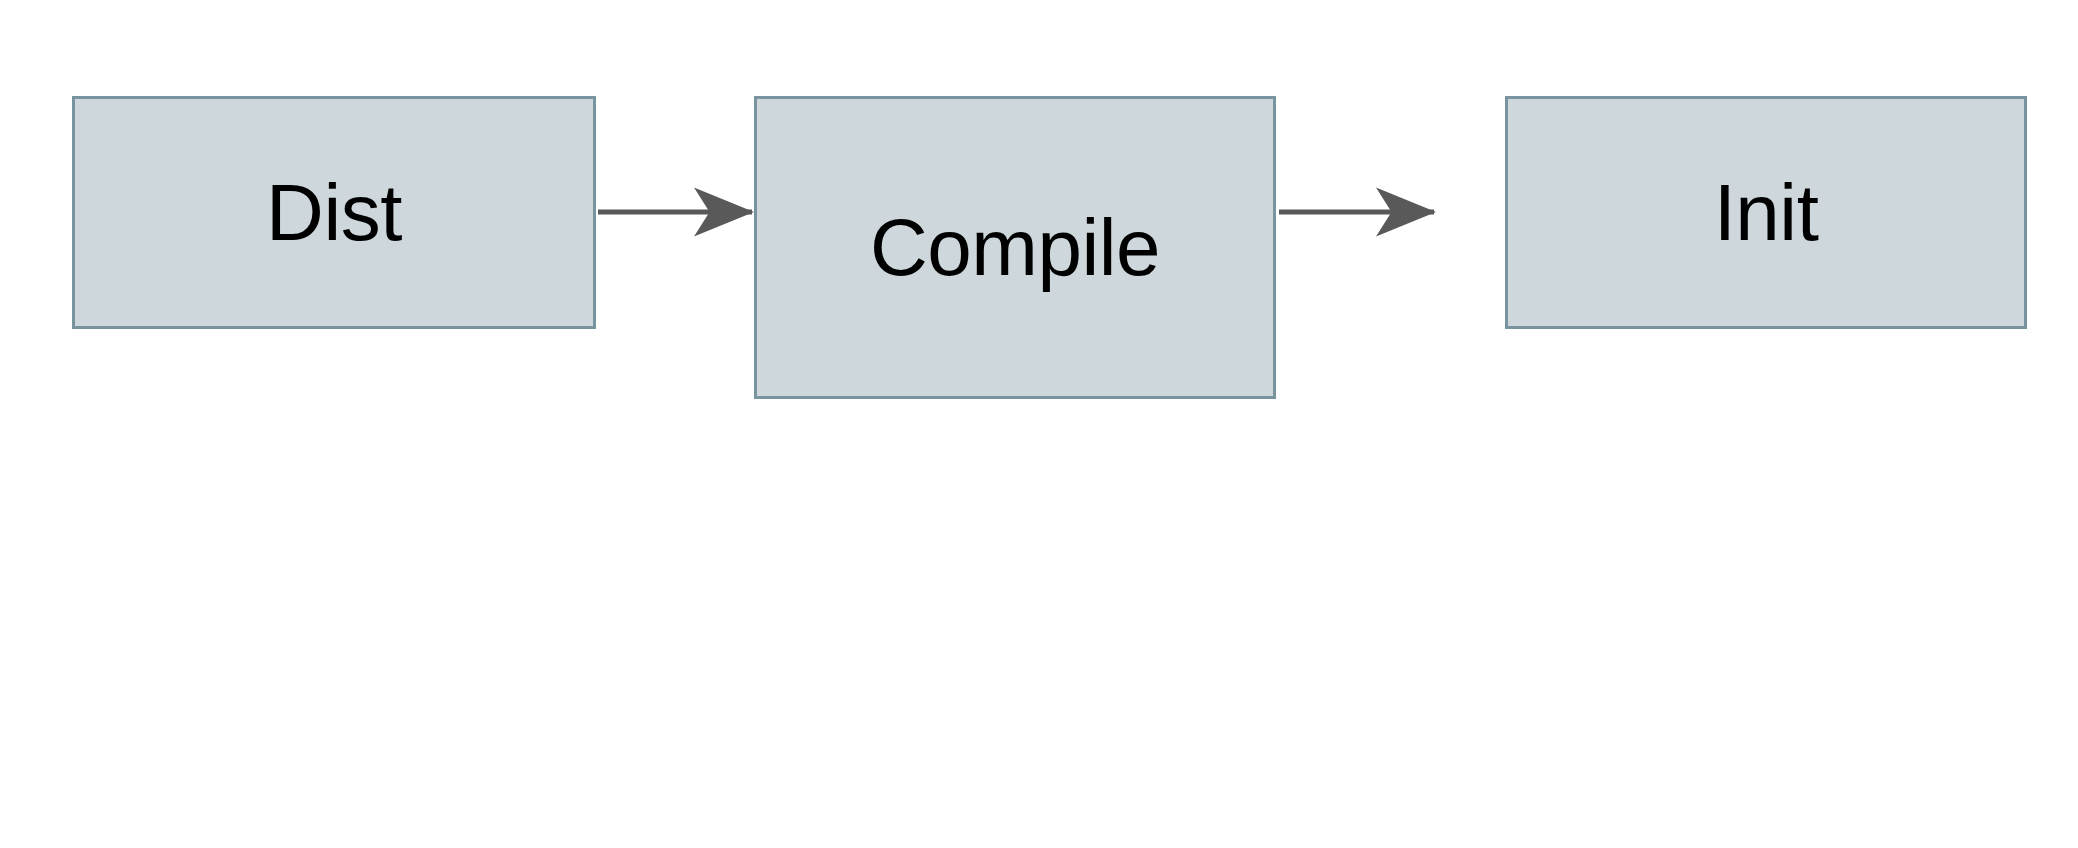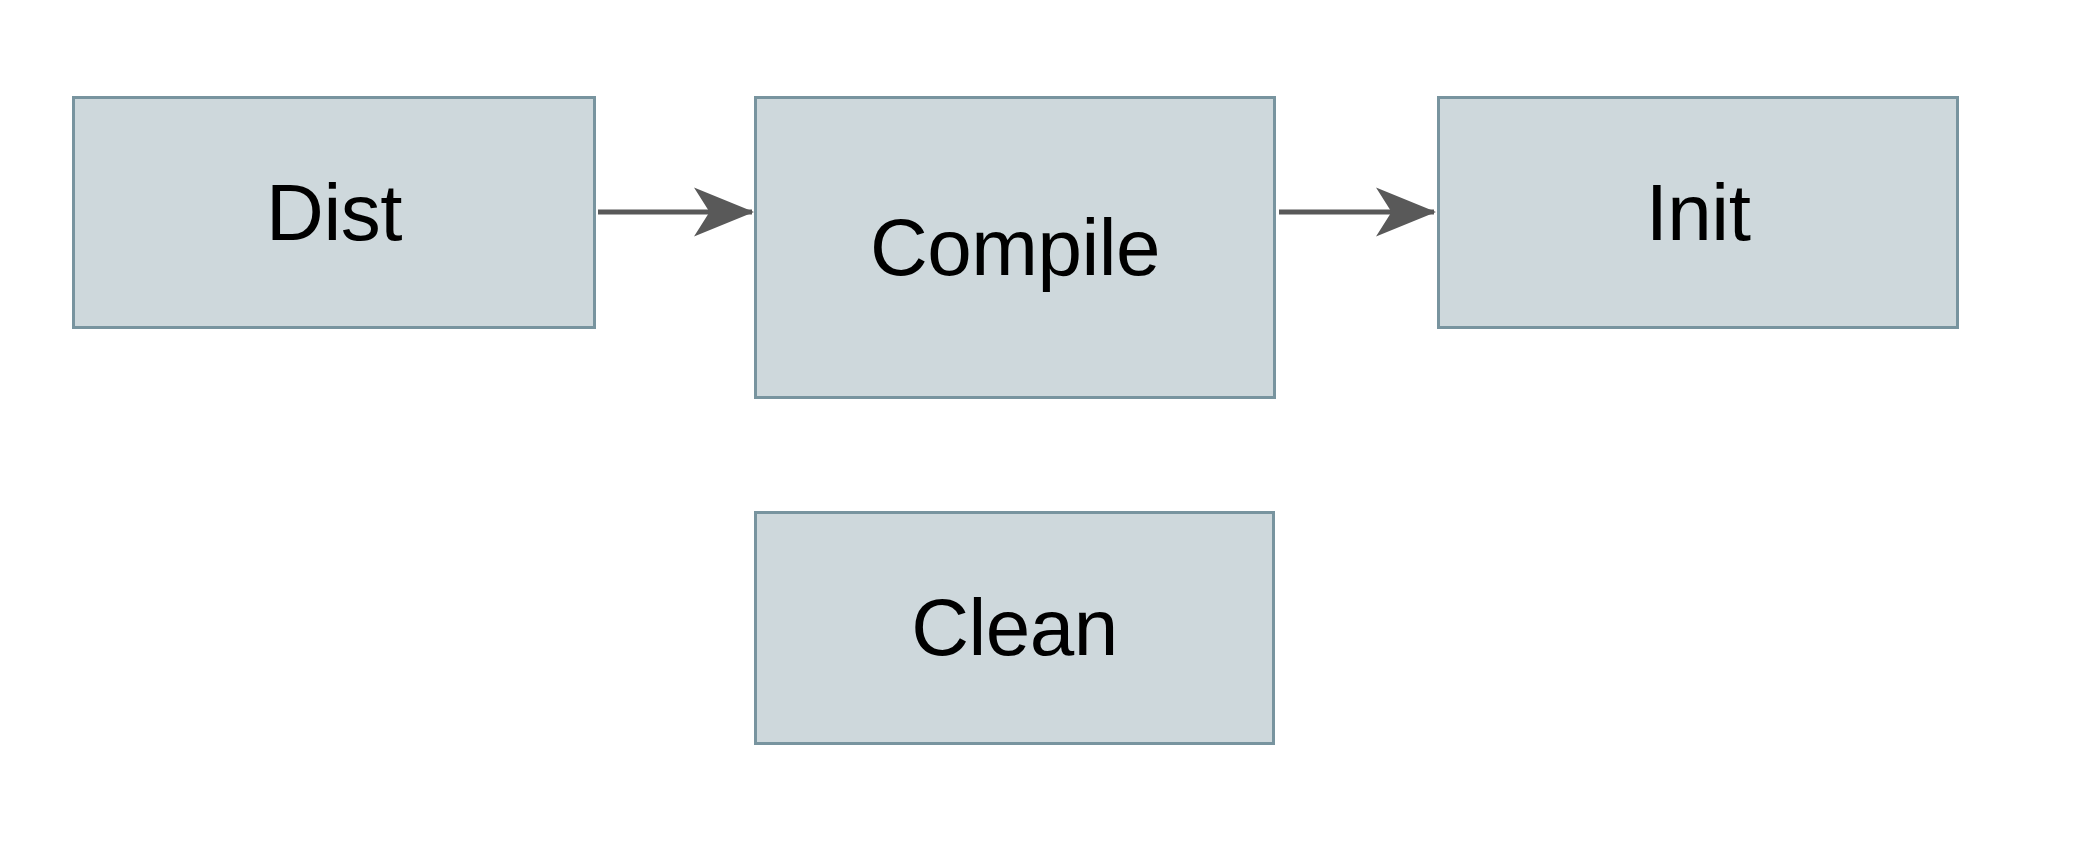--- a/index.html
+++ b/index.html
@@ -68,21 +68,18 @@
   </svg>
 
   <div class="node" style="left:72px; top:96px; width:524px; height:233px;">
     <span class="node-label">Dist</span>
   </div>
 
   <div class="node" style="left:754px; top:96px; width:522px; height:303px;">
     <span class="node-label">Compile</span>
   </div>
 
-  <div class="node" style="left:1437px; top:96px; width:522px; height:233px;">
+  <div class="node" style="left:1505px; top:96px; width:522px; height:233px;">
     <span class="node-label">Init</span>
   </div>
 
-  <div class="node" style="left:754px; top:511px; width:521px; height:234px;">
-    <span class="node-label">Clean</span>
-  </div>
 
 </div>
 
 </body></html>

